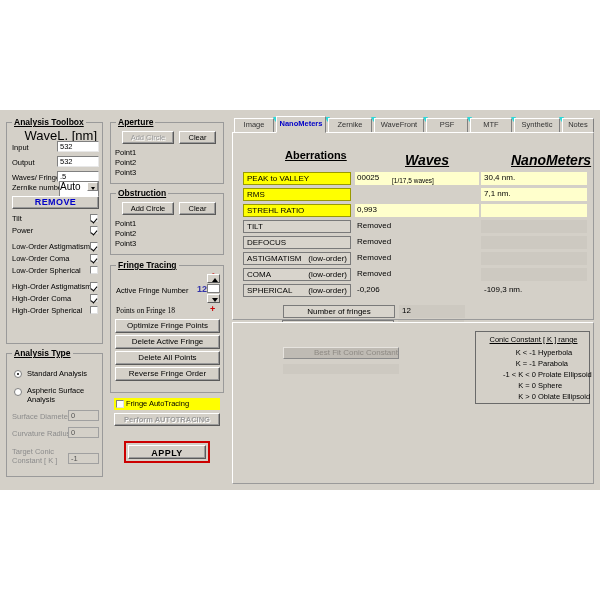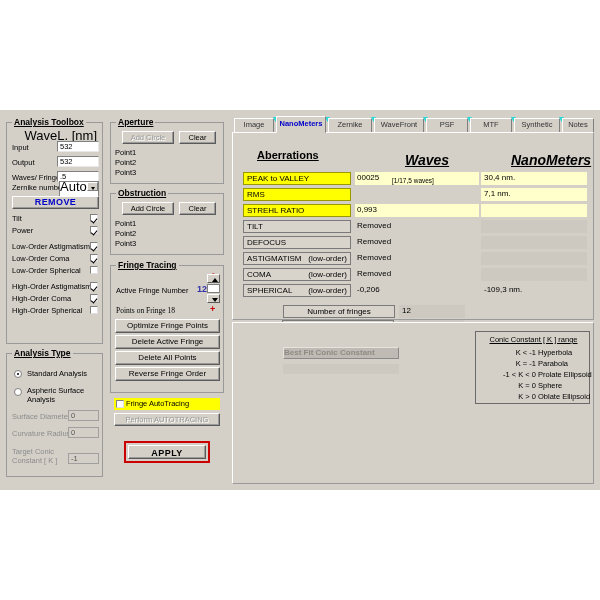--- a/index.html
+++ b/index.html
@@ -42,21 +42,21 @@
   .tinput{
     position:absolute;
     background:#fff;border:1px solid #808080;
     border-right-color:#e8e8e8;border-bottom-color:#e8e8e8;
     font-size:7.5px;font-family:"Liberation Sans",sans-serif;
     padding:0 0 0 2px;box-sizing:border-box;
     height:11px;line-height:10px;color:#000;
   }
   .tselect{
     position:absolute;background:#fff;border:1px solid #808080;
-    height:17px;box-sizing:border-box;font-size:13px;
+    height:17px;box-sizing:border-box;font-size:10px;
     line-height:10px;padding-left:0;
   }
   .tselect .arrow{
     position:absolute;right:0;top:0;width:11px;height:9px;
     background:#d4d0c8;border:1px solid #fff;
     border-right-color:#808080;border-bottom-color:#808080;
     box-sizing:border-box;
   }
   .tselect .arrow:after{
     content:"";position:absolute;left:3px;top:4px;
@@ -191,21 +191,21 @@
     position:absolute;left:0;top:206px;width:362px;height:162px;
     background:#d4d0c8;
     border:1px solid #9a9a9a;border-top-color:#fff;border-left-color:#fff;
     box-sizing:border-box;
   }
 
   .hdr{
     position:absolute;font-weight:bold;text-decoration:underline;
     white-space:nowrap;
   }
-  .hdr.main{font-size:11px;}
+  .hdr.main{font-size:11px;margin-left:28px;}
   .hdr.col{font-size:14px;font-style:italic;font-weight:bold;}
 
   .ab-row{position:absolute;left:10px;width:344px;height:14px;}
   .ab-name{
     position:absolute;left:0;top:0;width:108px;height:13px;
     border:1px solid #7a7a7a;box-sizing:border-box;
     background:#d8d4cc;
     font-size:8px;line-height:11px;padding-left:3px;
     white-space:nowrap;position:absolute;
   }
@@ -233,22 +233,22 @@
   }
   .cnt-val{
     position:absolute;width:66px;height:13px;background:#cdc9c1;
     font-size:8px;line-height:12px;padding-left:3px;box-sizing:border-box;
   }
 
   #conicBtn{
     position:absolute;left:50px;top:24px;width:116px;height:12px;
     background:#bfbbb4;border:1px solid #e6e3de;
     border-right-color:#8a8a8a;border-bottom-color:#8a8a8a;
-    color:#8e8a84;font-weight:bold;font-size:8px;line-height:10px;
-    text-align:left;box-sizing:border-box;white-space:nowrap;
+    color:#8e8a84;font-weight:normal;font-size:8px;line-height:10px;
+    text-align:right;box-sizing:border-box;white-space:nowrap;
   }
   #conicFill{
     position:absolute;left:50px;top:41px;width:116px;height:10px;
     background:#cdc9c1;
   }
   #conicBox{
     position:absolute;left:242px;top:8px;width:115px;height:73px;
     border:1px solid #6a6a6a;background:#d4d0c8;box-sizing:border-box;
   }
   #conicBox .ttl{
@@ -368,21 +368,21 @@
     <div class="btn fbtn" style="top:53px;">Optimize Fringe Points</div>
     <div class="btn fbtn" style="top:69px;">Delete Active Fringe</div>
     <div class="btn fbtn" style="top:85px;">Delete  All  Points</div>
     <div class="btn fbtn" style="top:101px;">Reverse  Fringe Order</div>
   </div>
 
   <div class="hlchk" style="left:114px;top:288px;width:106px;height:12px;line-height:10px;">
     <span class="chkbox" style="left:2px;top:2px;"></span>
     <span>Fringe AutoTracing</span>
   </div>
-  <div class="btn disabled" style="left:114px;top:303px;width:106px;height:13px;line-height:11px;">Perform  AUTOTRACING</div>
+  <div class="btn disabled" style="left:114px;top:303px;width:106px;height:13px;line-height:11px;font-weight:bold;">Perform  AUTOTRACING</div>
 
   <div id="applyWrap">
     <div class="btn" id="applyBtn">APPLY</div>
   </div>
 
   <div id="rightPanel">
 
     <div id="tabstrip">
       <div class="tab" style="left:2px;width:40px;">Image</div>
       <div class="tabnotch" style="left:41px;"></div>

